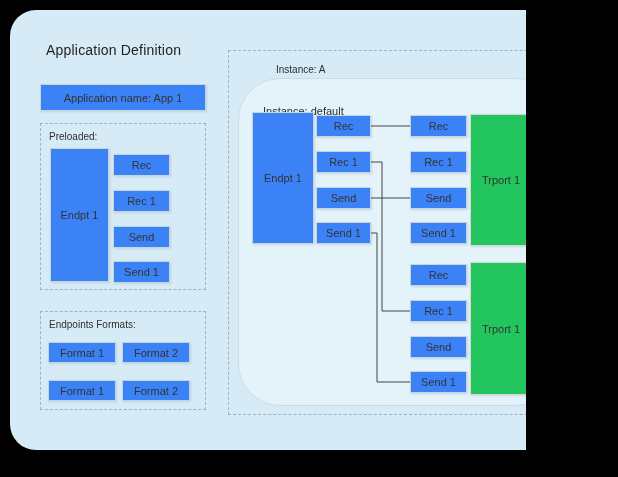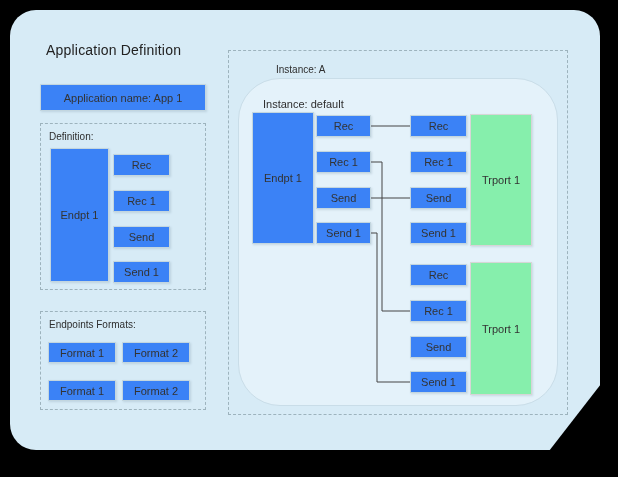--- a/index.html
+++ b/index.html
@@ -2,21 +2,21 @@
 <html><head>
 <meta charset="utf-8">
 <style>
   html, body {
     margin: 0;
     padding: 0;
     background: #000;
   }
   #canvas {
     position: relative;
-    width: 618px;
+    width: 526px;
     height: 477px;
     background: #000;
     overflow: hidden;
     font-family: "Liberation Sans", sans-serif;
   }
   .card {
     position: absolute;
     left: 10px;
     top: 10px;
     width: 590px;
@@ -61,34 +61,34 @@
     box-sizing: border-box;
     display: flex;
     align-items: center;
     justify-content: center;
     font-size: 11px;
     color: #333;
     white-space: nowrap;
     box-shadow: 1px 1px 2px rgba(110, 140, 160, 0.25);
   }
   .node.gray {
-    background: #86efac;
+    background: #22c55e;
     border-color: #d6d6d6;
   }
   .round-box {
     position: absolute;
     background: #e4f2fa;
     border: 1px solid #c9dde8;
     border-radius: 42px;
     box-sizing: border-box;
   }
   .round-label {
     position: absolute;
     left: 24px;
-    top: 19px;
+    top: 26px;
     font-size: 11px;
     color: #2e2e2e;
     white-space: nowrap;
   }
   svg.connectors {
     position: absolute;
     left: 0;
     top: 0;
     pointer-events: none;
   }
@@ -98,21 +98,21 @@
 
 <div id="canvas">
 
   <div class="card"></div>
 
   <div class="title">Application Definition</div>
 
   <div class="node" style="left:40px; top:84px; width:166px; height:27px;">Application name: App 1</div>
 
   <div class="panel" style="left:40px; top:123px; width:166px; height:167px;">
-    <span class="panel-label">Definition:</span>
+    <span class="panel-label">Preloaded:</span>
   </div>
   <div class="node" style="left:50px; top:148px; width:59px; height:134px;">Endpt 1</div>
   <div class="node" style="left:113px; top:154px; width:57px; height:22px;">Rec</div>
   <div class="node" style="left:113px; top:190px; width:57px; height:22px;">Rec 1</div>
   <div class="node" style="left:113px; top:226px; width:57px; height:22px;">Send</div>
   <div class="node" style="left:113px; top:261px; width:57px; height:22px;">Send 1</div>
 
   <div class="panel" style="left:40px; top:311px; width:166px; height:99px;">
     <span class="panel-label">Endpoints Formats:</span>
   </div>

